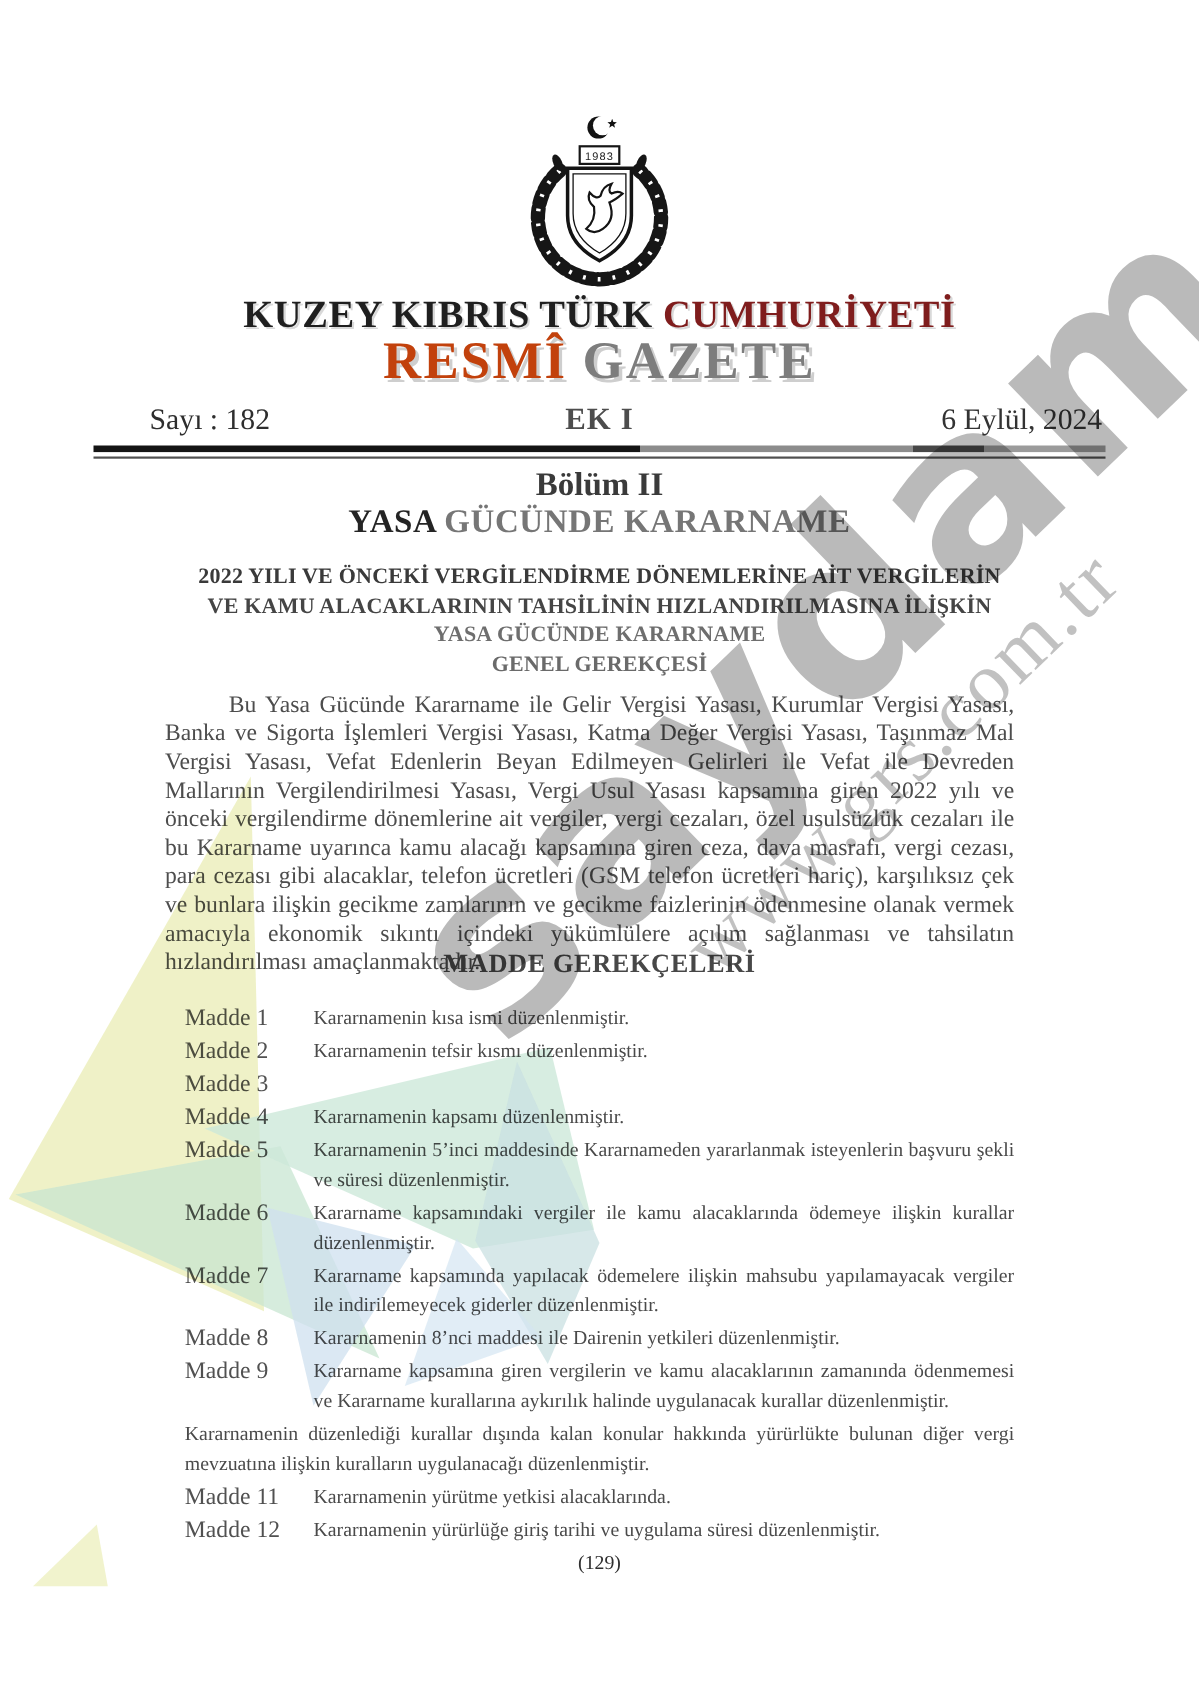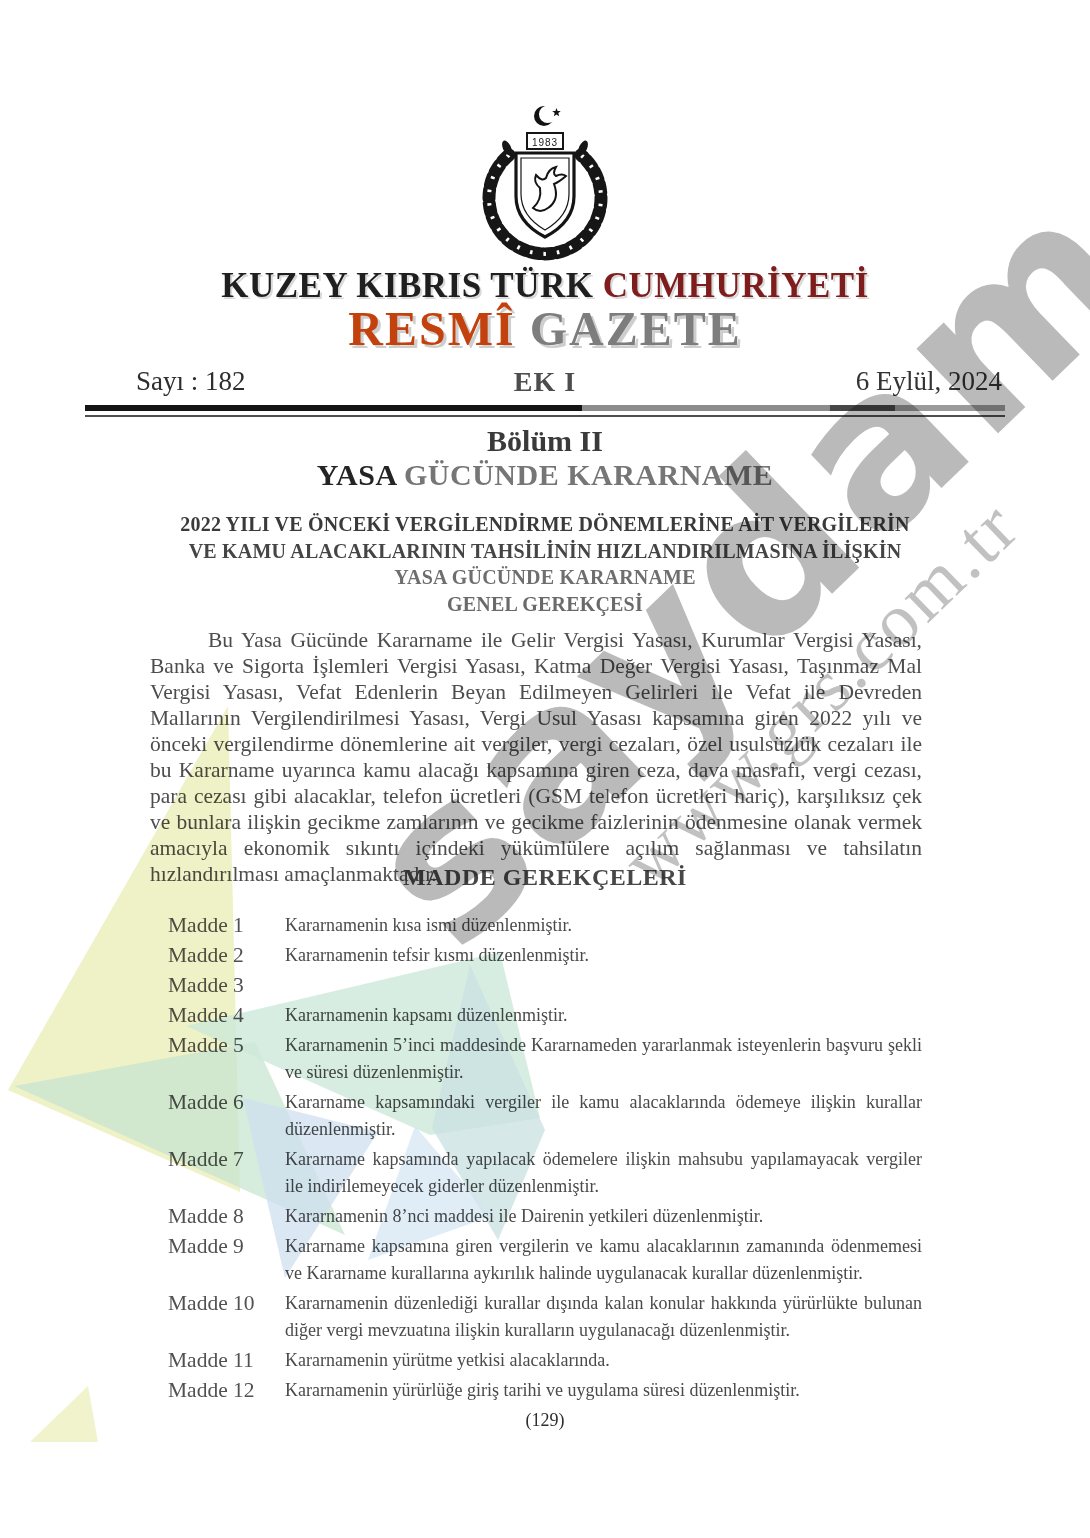--- a/index.html
+++ b/index.html
@@ -160,21 +160,20 @@
       </div>
       <div class="article-row">
         <div class="article-label">Madde 8</div>
         <div class="article-text">Kararnamenin 8’nci maddesi ile Dairenin yetkileri düzenlenmiştir.</div>
       </div>
       <div class="article-row">
         <div class="article-label">Madde 9</div>
         <div class="article-text">Kararname kapsamına giren vergilerin ve kamu alacaklarının zamanında ödenmemesi ve Kararname kurallarına aykırılık halinde uygulanacak kurallar düzenlenmiştir.</div>
       </div>
       <div class="article-row">
-        <div class="article-label">Madde 10</div>
         <div class="article-text">Kararnamenin düzenlediği kurallar dışında kalan konular hakkında yürürlükte bulunan diğer vergi mevzuatına ilişkin kuralların uygulanacağı düzenlenmiştir.</div>
       </div>
       <div class="article-row">
         <div class="article-label">Madde 11</div>
         <div class="article-text">Kararnamenin yürütme yetkisi alacaklarında.</div>
       </div>
       <div class="article-row">
         <div class="article-label">Madde 12</div>
         <div class="article-text">Kararnamenin yürürlüğe giriş tarihi ve uygulama süresi düzenlenmiştir.</div>
       </div>

